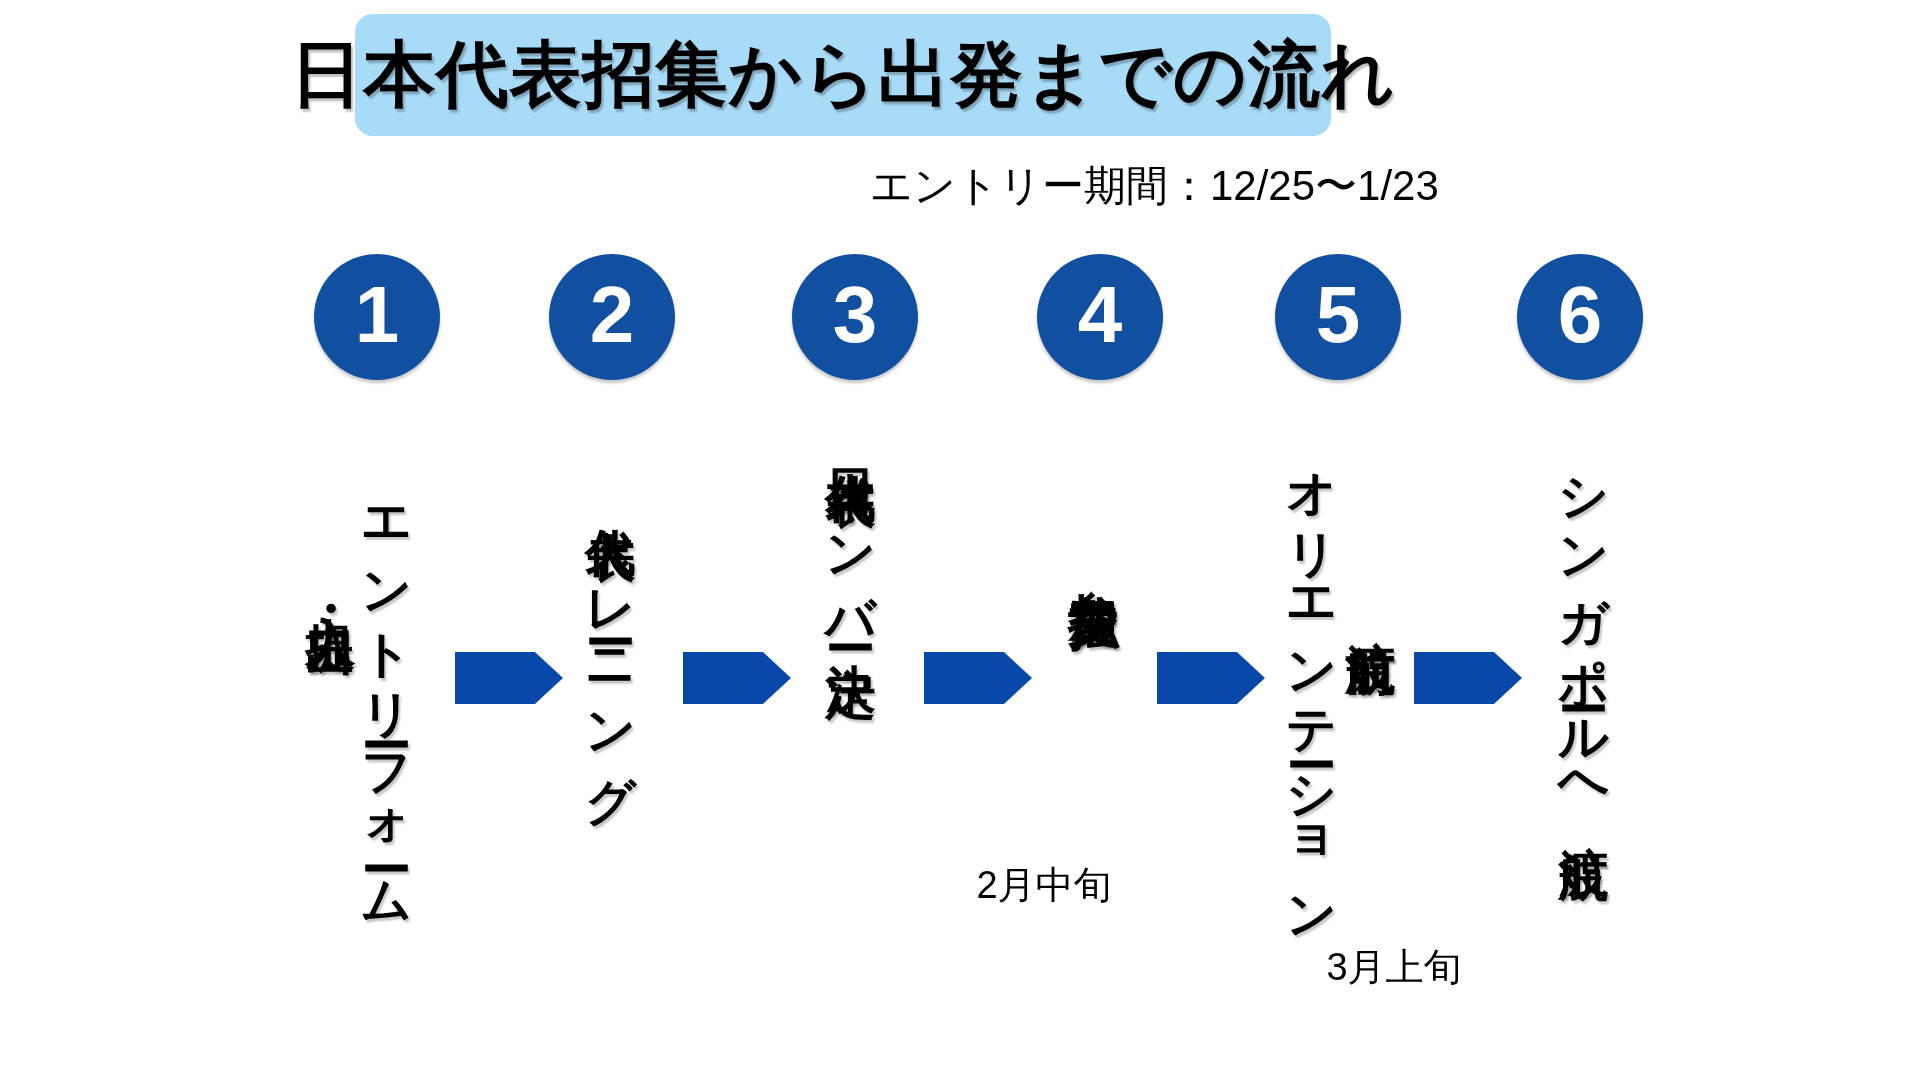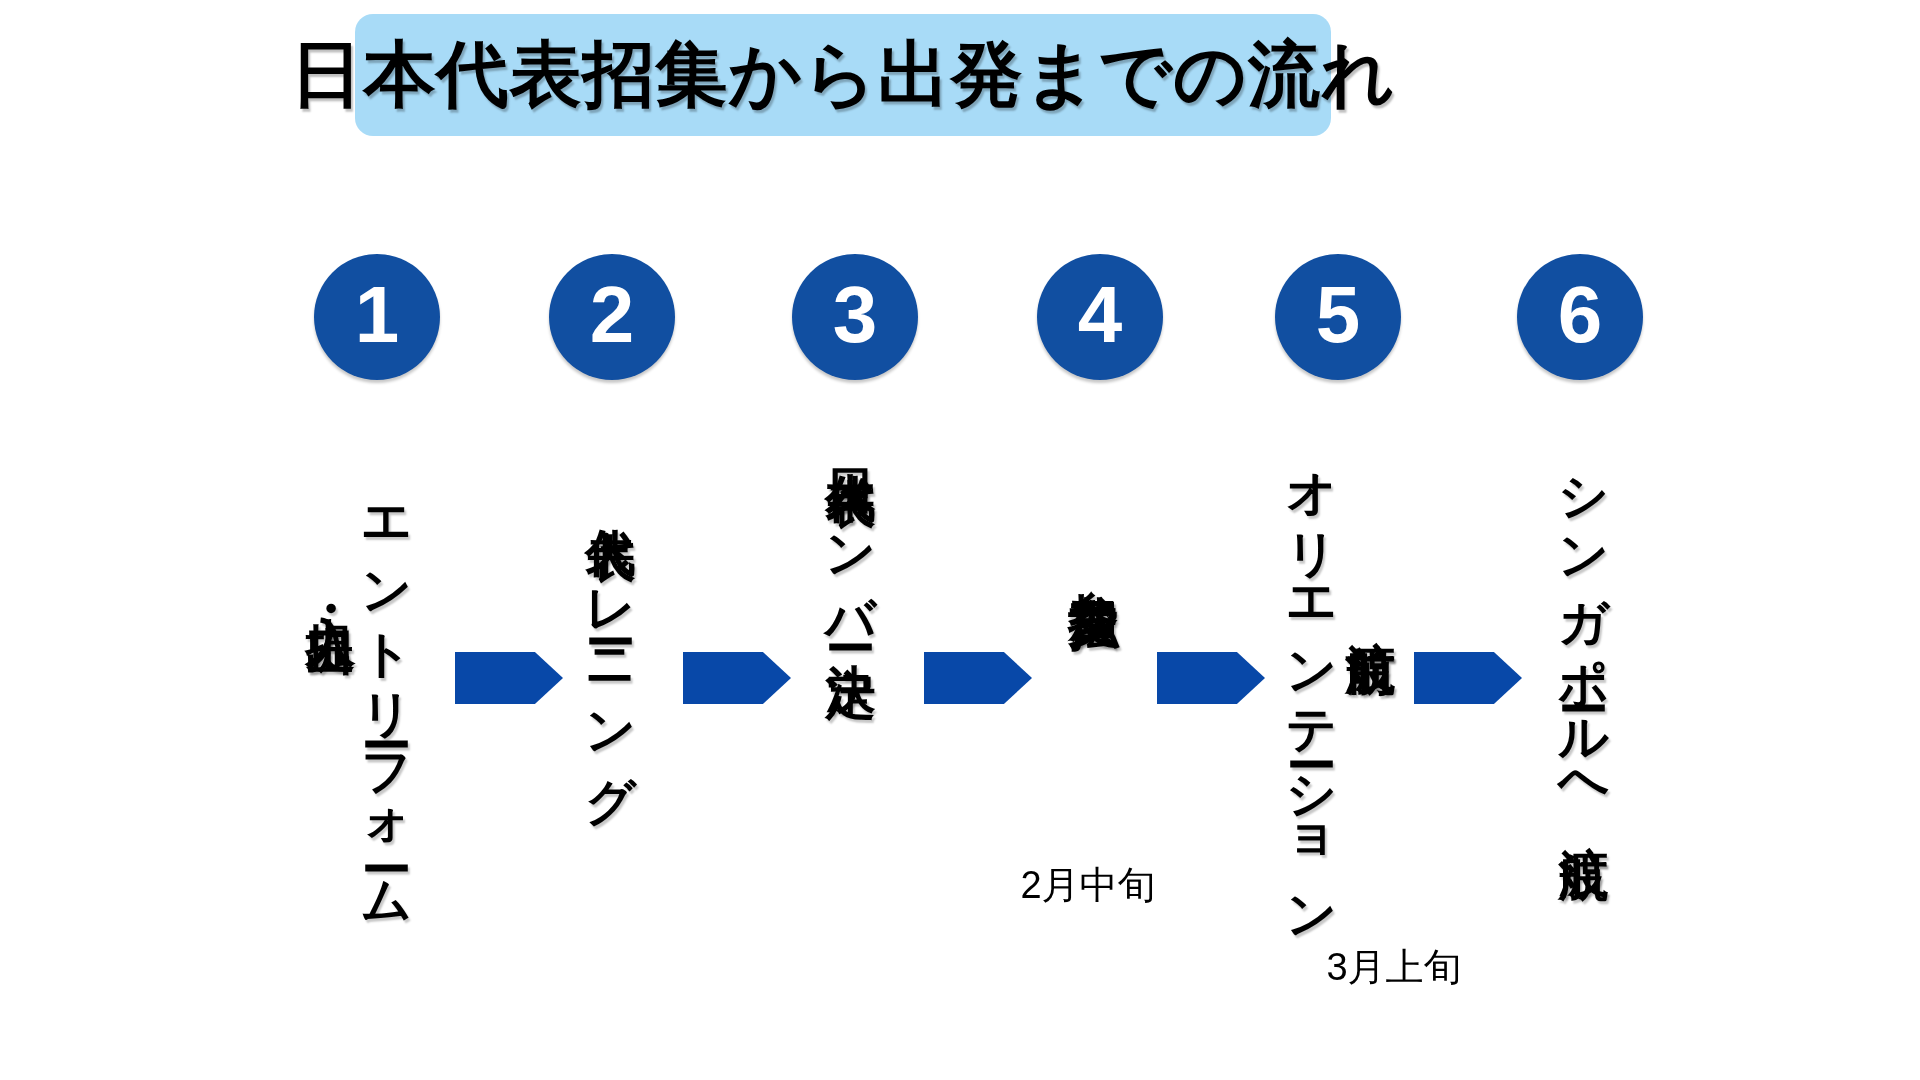--- a/index.html
+++ b/index.html
@@ -91,20 +91,21 @@
 </style>
 </head>
 <body>
 
 <div id="canvas">
 
   <div class="title-banner" style="background:#a8dbf7;">
     <div class="title-text">日本代表招集から出発までの流れ</div>
   </div>
 
+  <div class="subtitle">エントリー期間：12/25〜1/23</div>
 
   <div class="circle" style="left:314px;background:#114fa1;">
     <span class="num">1</span>
   </div>
   <div class="circle" style="left:549px;background:#114fa1;">
     <span class="num">2</span>
   </div>
   <div class="circle" style="left:792px;background:#114fa1;">
     <span class="num">3</span>
   </div>
@@ -119,21 +120,21 @@
   </div>
 
   <div class="vlabel" style="left:360px;top:478px;">エントリーフォーム</div>
   <div class="vlabel" style="left:304px;top:575px;">入力・提出</div>
 
   <div class="vlabel" style="left:584px;top:490px;">代表トレーニング</div>
 
   <div class="vlabel" style="left:824px;top:430px;">日本代表メンバー決定</div>
 
   <div class="vlabel" style="left:1067px;top:550px;">参加費支払</div>
-  <div class="date-note" style="left:1088px;top:860px;">2月中旬</div>
+  <div class="date-note" style="left:1044px;top:860px;">2月中旬</div>
 
   <div class="vlabel" style="left:1344px;top:600px;">渡航前</div>
   <div class="vlabel" style="left:1285px;top:438px;">オリエンテーション</div>
   <div class="date-note" style="left:1394px;top:942px;">3月上旬</div>
 
   <div class="vlabel" style="left:1557px;top:443px;">シンガポールへ渡航</div>
 
   <div class="arrow" style="left:455px;background:#0848a8;"></div>
   <div class="arrow" style="left:683px;background:#0848a8;"></div>
   <div class="arrow" style="left:924px;background:#0848a8;"></div>

